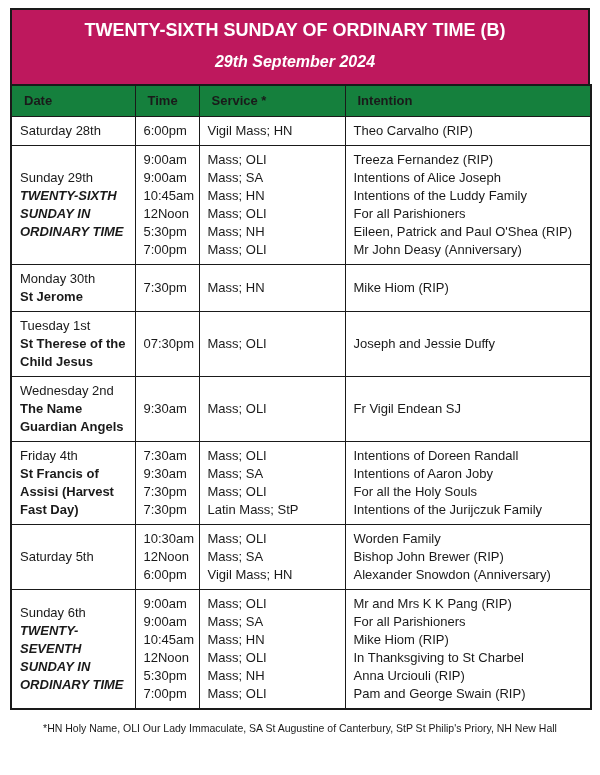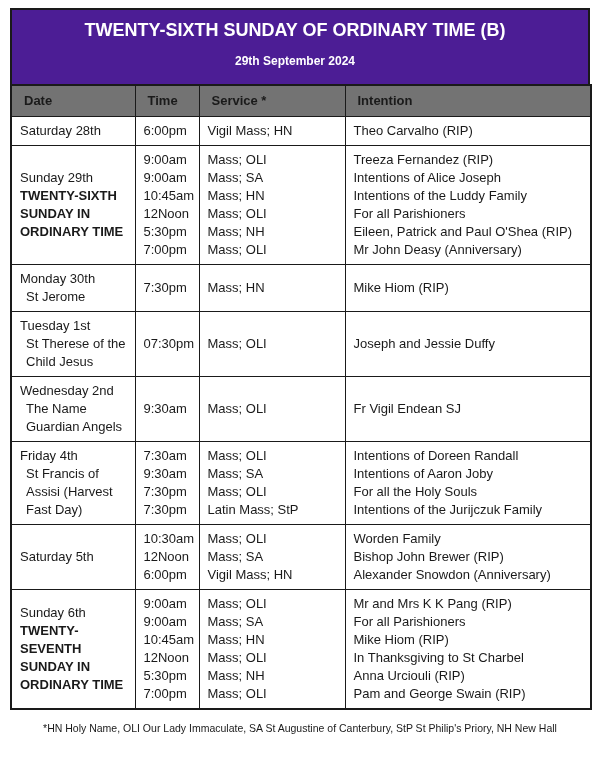--- a/index.html
+++ b/index.html
@@ -14,65 +14,66 @@
     height: 775px;
     background: #ffffff;
     position: relative;
     overflow: hidden;
   }
   .sheet {
     width: 580px;
     margin: 8px 0 0 10px;
   }
   .title-band {
-    background: #4c1d95;
+    background: #be185d;
     color: #ffffff;
     text-align: center;
     padding: 7px 16px 9px 6px;
     border: 2px solid #1a1a1a;
     border-bottom: none;
   }
   .title-band .title-line {
     font-weight: bold;
     font-size: 18px;
     line-height: 27px;
   }
   .title-band .subtitle-line {
     font-weight: bold;
-    font-size: 12px;
+    font-size: 16px;
     line-height: 27px;
     margin-top: 4px;
+    font-style: italic;
   }
   table.schedule {
     width: 580px;
     border-collapse: collapse;
     table-layout: fixed;
     border: 2px solid #1a1a1a;
   }
   col.c-date      { width: 124px; }
   col.c-time      { width: 64px; }
   col.c-service   { width: 146px; }
   col.c-intention { width: 246px; }
   th, td {
     border: 1.5px solid #1a1a1a;
     vertical-align: middle;
     text-align: left;
     font-size: 13px;
     padding: 5px 4px 5px 8px;
   }
   th {
-    background: #737373;
+    background: #15803d;
     font-weight: bold;
     height: 31px;
     padding-left: 12px;
   }
   td div { line-height: 18px; }
   .date-label { font-weight: normal; }
-  .feast-label.bold { font-weight: normal; margin-left: 6px; }
-  .feast-label.bold-italic { font-weight: bold; }
+  .feast-label.bold { font-weight: bold; }
+  .feast-label.bold-italic { font-weight: bold; font-style: italic; }
   .footnote {
     margin-top: 12px;
     text-align: center;
     font-size: 10.5px;
     color: #1a1a1a;
     width: 580px;
   }
 </style>
 </head>
 <body>

